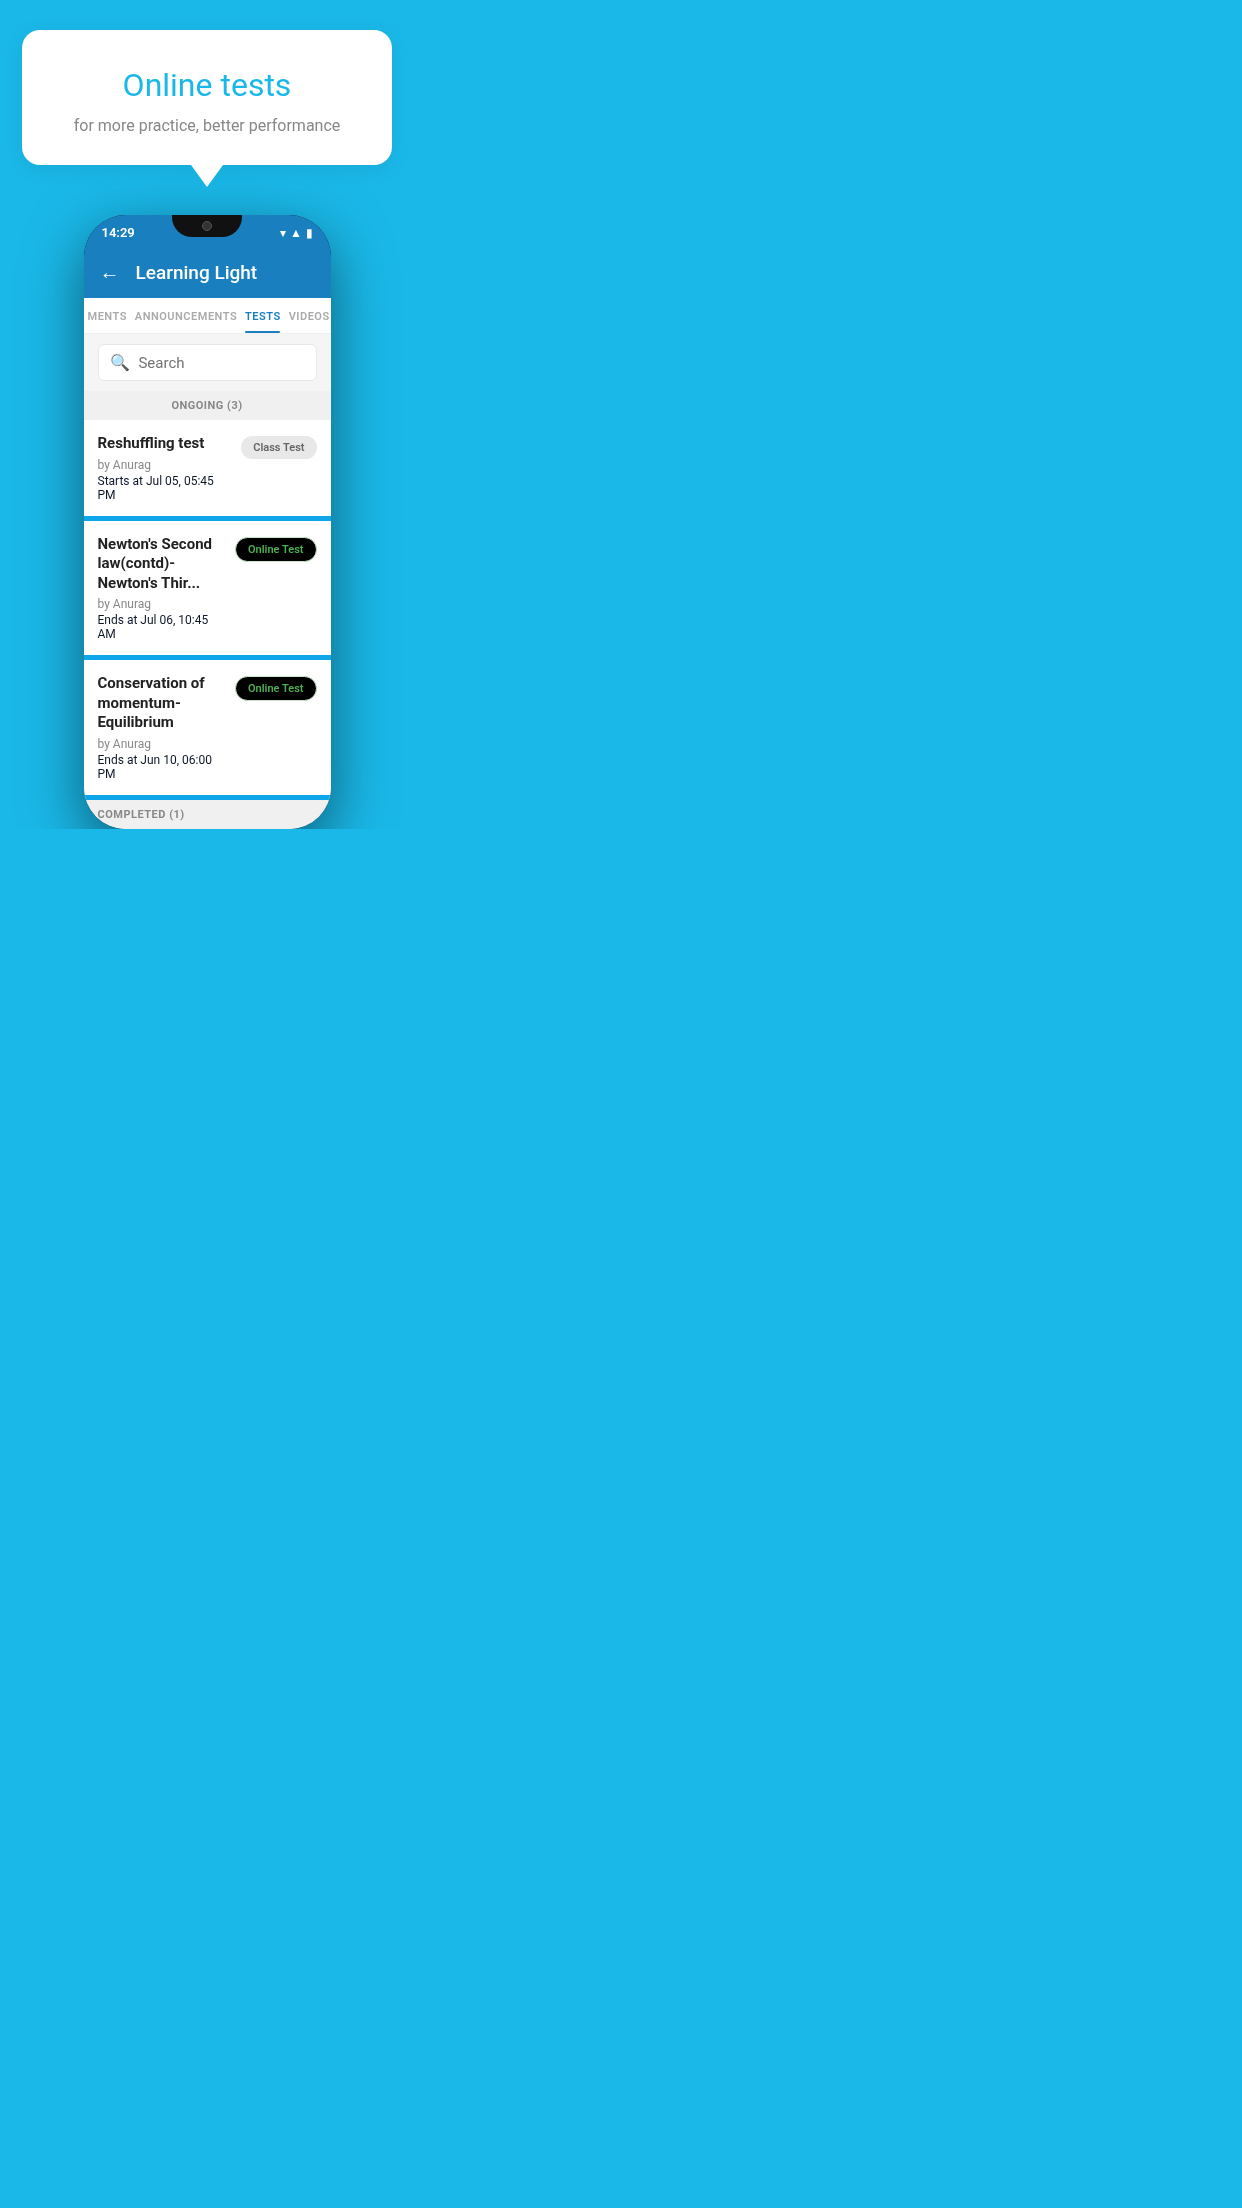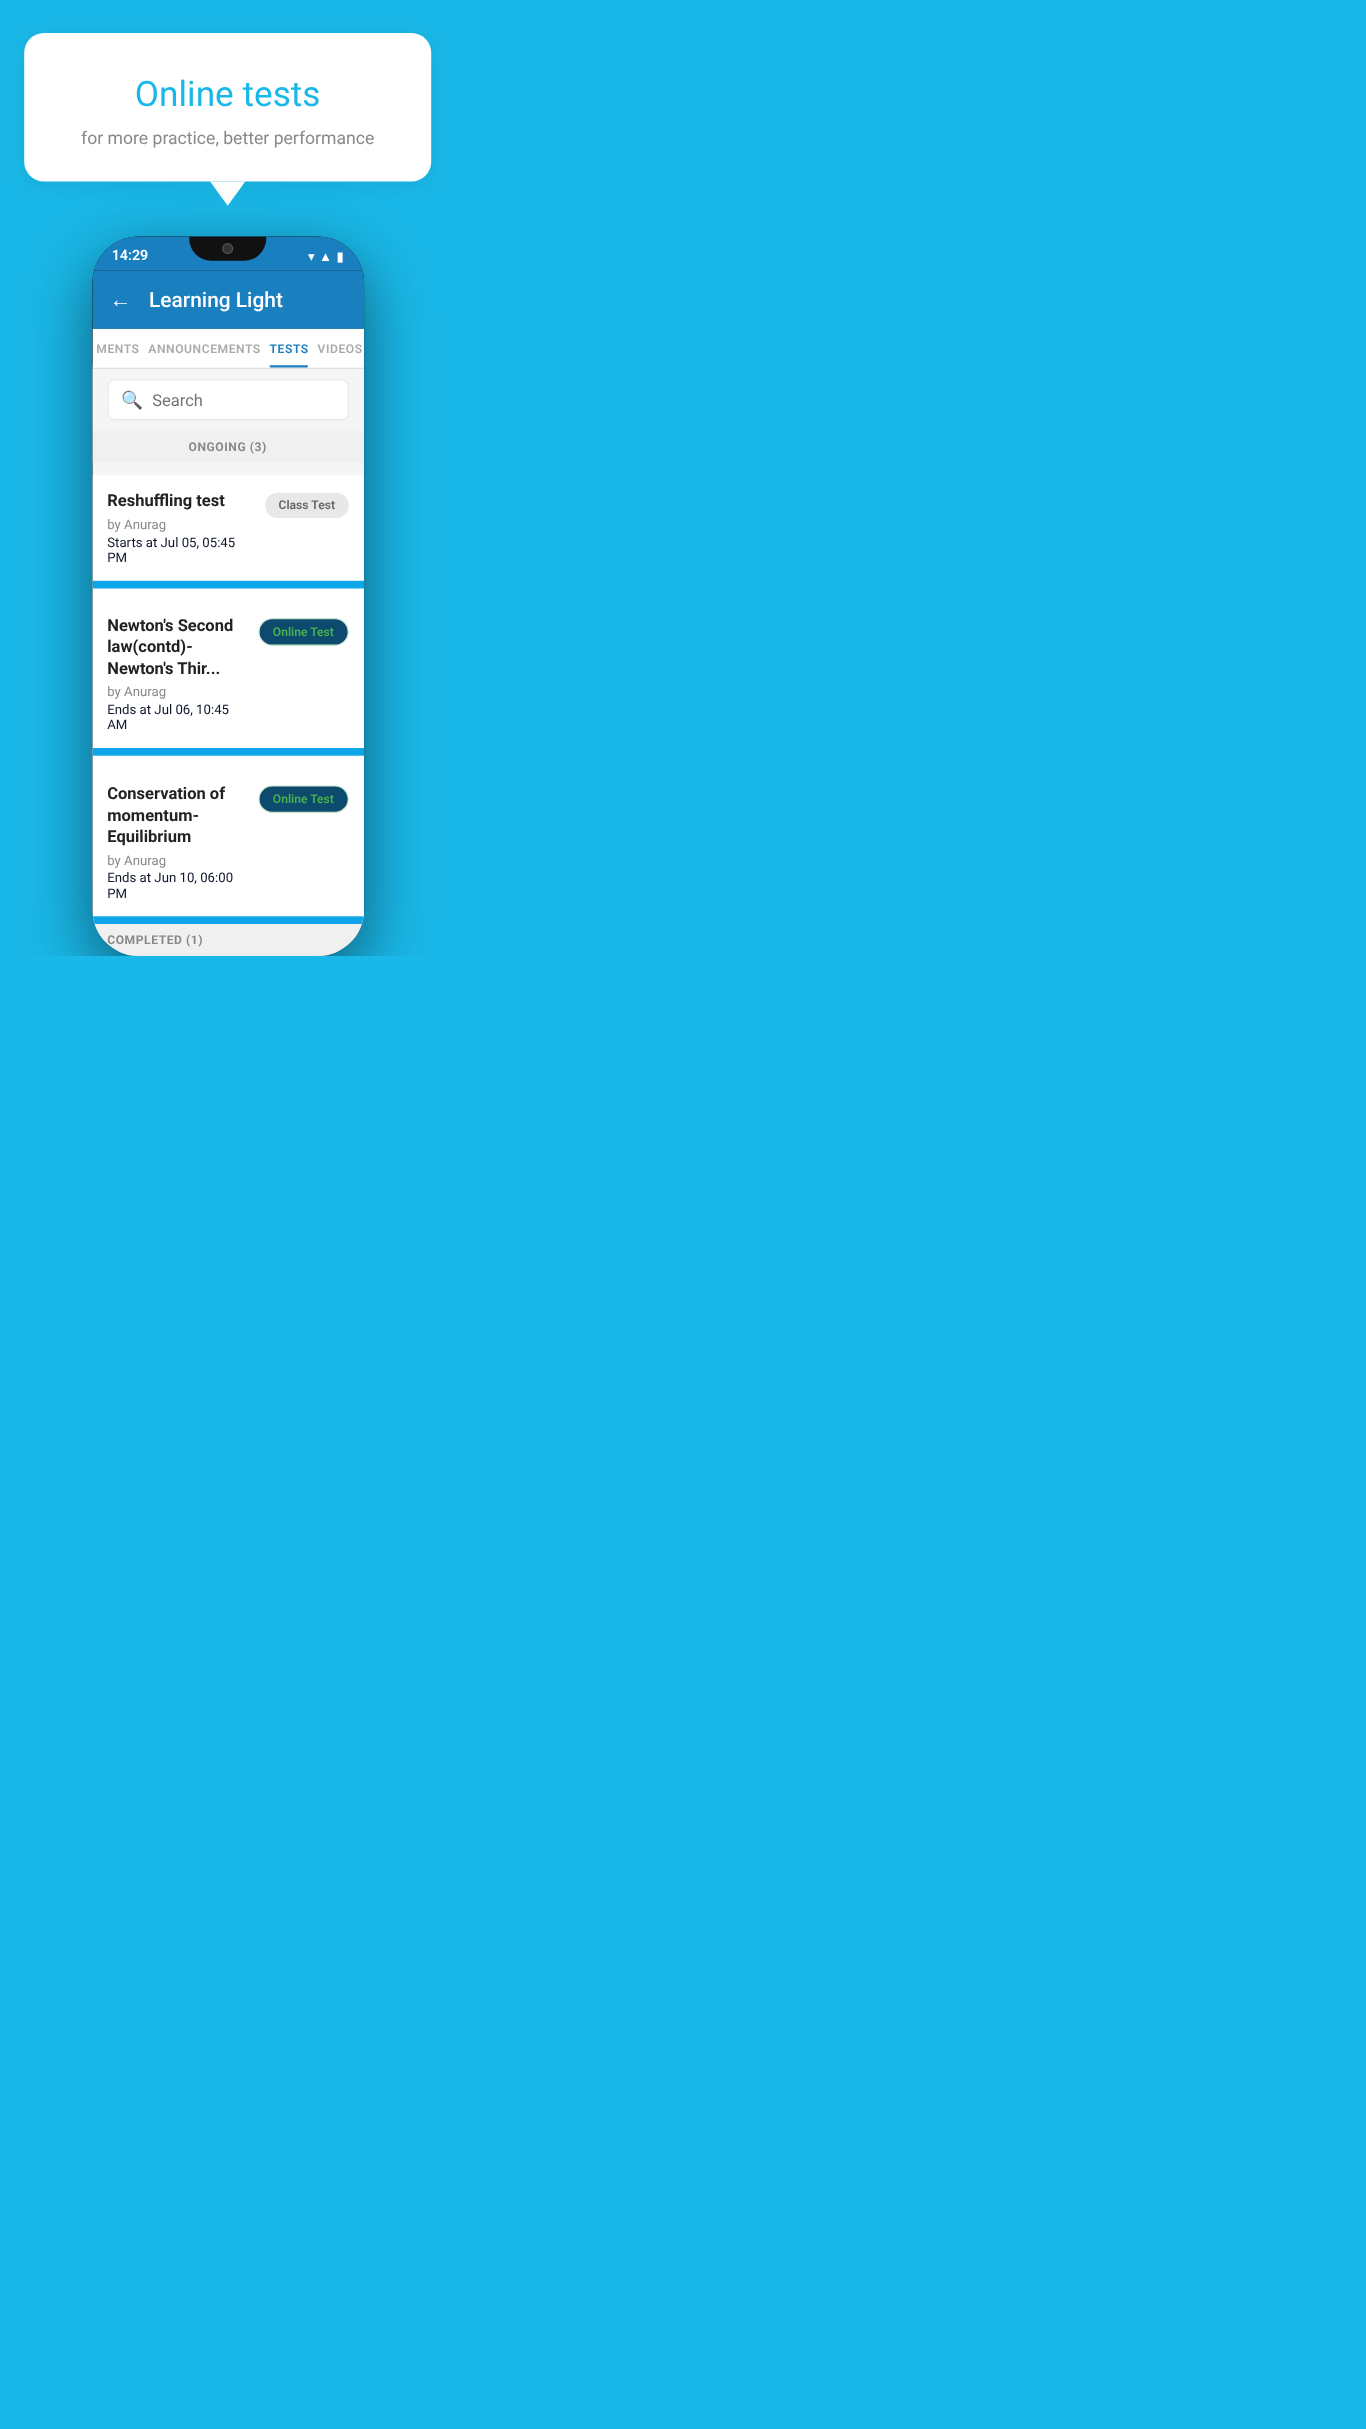--- a/index.html
+++ b/index.html
@@ -189,25 +189,24 @@
       letter-spacing: 0.5px;
       text-align: center;
     }
 
     
     .test-list {
       background: #fff;
     }
     .test-item {
       padding: 14px 14px 14px;
-      border-bottom: 7px solid #0ea5e9;
+      border-bottom: 5px solid #0ea5e9;
       display: flex;
       align-items: flex-start;
       justify-content: space-between;
-      margin-top: 11px;
     }
     .test-info {
       flex: 1;
       margin-right: 10px;
     }
     .test-name {
       font-size: 15px;
       font-weight: 700;
       color: #222;
       margin-bottom: 4px;
@@ -229,21 +228,21 @@
       font-weight: 600;
       white-space: nowrap;
       margin-top: 2px;
       flex-shrink: 0;
     }
     .badge-class {
       background: #e8e8e8;
       color: #666;
     }
     .badge-online {
-      background: #0c4a6e;
+      background: #000000;
       color: #4caf50;
       border: 1px solid #c8e6c9;
     }
 
     
     .section-header-bottom {
       background: #f0f0f0;
       padding: 8px 14px;
       font-size: 11px;
       font-weight: 700;

